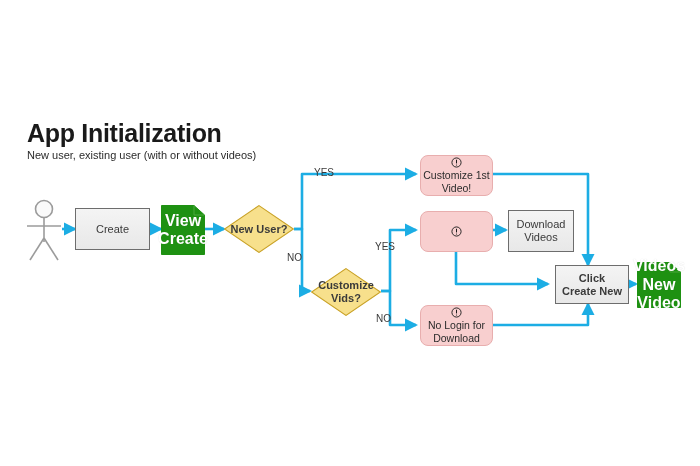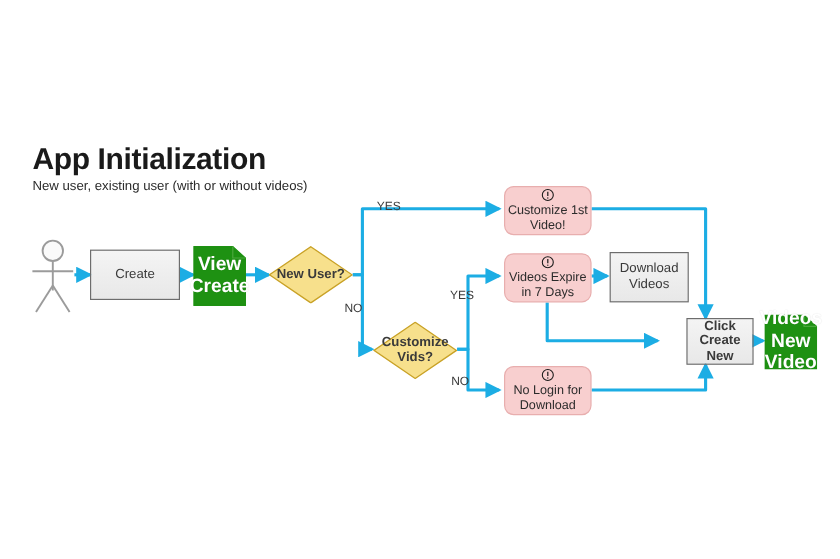--- a/index.html
+++ b/index.html
@@ -228,24 +228,20 @@
 </div>
 
 <div class="node node-alert" style="left:420px; top:211px; width:73px; height:41px;">
   <span class="alert-ico">
     <svg width="11" height="11" viewBox="0 0 12 12">
       <circle cx="6" cy="6" r="5" fill="none" stroke="#1a1a1a" stroke-width="1"></circle>
       <line x1="6" y1="3" x2="6" y2="7" stroke="#1a1a1a" stroke-width="1.1"></line>
       <circle cx="6" cy="8.7" r="0.6" fill="#1a1a1a"></circle>
     </svg>
   </span>
-  <div>
-    <div>Videos Expire</div>
-    <div>in 7 Days</div>
-  </div>
 </div>
 
 <div class="node node-alert" style="left:420px; top:305px; width:73px; height:41px;">
   <span class="alert-ico">
     <svg width="11" height="11" viewBox="0 0 12 12">
       <circle cx="6" cy="6" r="5" fill="none" stroke="#1a1a1a" stroke-width="1"></circle>
       <line x1="6" y1="3" x2="6" y2="7" stroke="#1a1a1a" stroke-width="1.1"></line>
       <circle cx="6" cy="8.7" r="0.6" fill="#1a1a1a"></circle>
     </svg>
   </span>
@@ -255,21 +251,21 @@
   </div>
 </div>
 
 <div class="node node-process" style="left:508px; top:210px; width:66px; height:42px;">
   <div>
     <div>Download</div>
     <div>Videos</div>
   </div>
 </div>
 
-<div class="node node-process" style="left:572px; top:265px; width:56px; height:39px; font-weight:bold;">
+<div class="node node-process" style="left:555px; top:265px; width:74px; height:39px; font-weight:bold;">
   <div>
     <div>Click</div>
     <div>Create New</div>
   </div>
 </div>
 
 <div class="node node-doc" style="left:637px; top:262px; width:44px; height:46px;">
   <svg class="doc-shape" viewBox="0 0 44 46" preserveAspectRatio="none">
     <path d="M 0.5 0.5 L 33 0.5 L 43.5 10 L 43.5 45.5 L 0.5 45.5 Z" fill="#1E9112" stroke="#1E9112"></path>
     <path d="M 33 0.5 L 33 10 L 43.5 10" fill="none" stroke="#4aa83d" stroke-width="1"></path>

